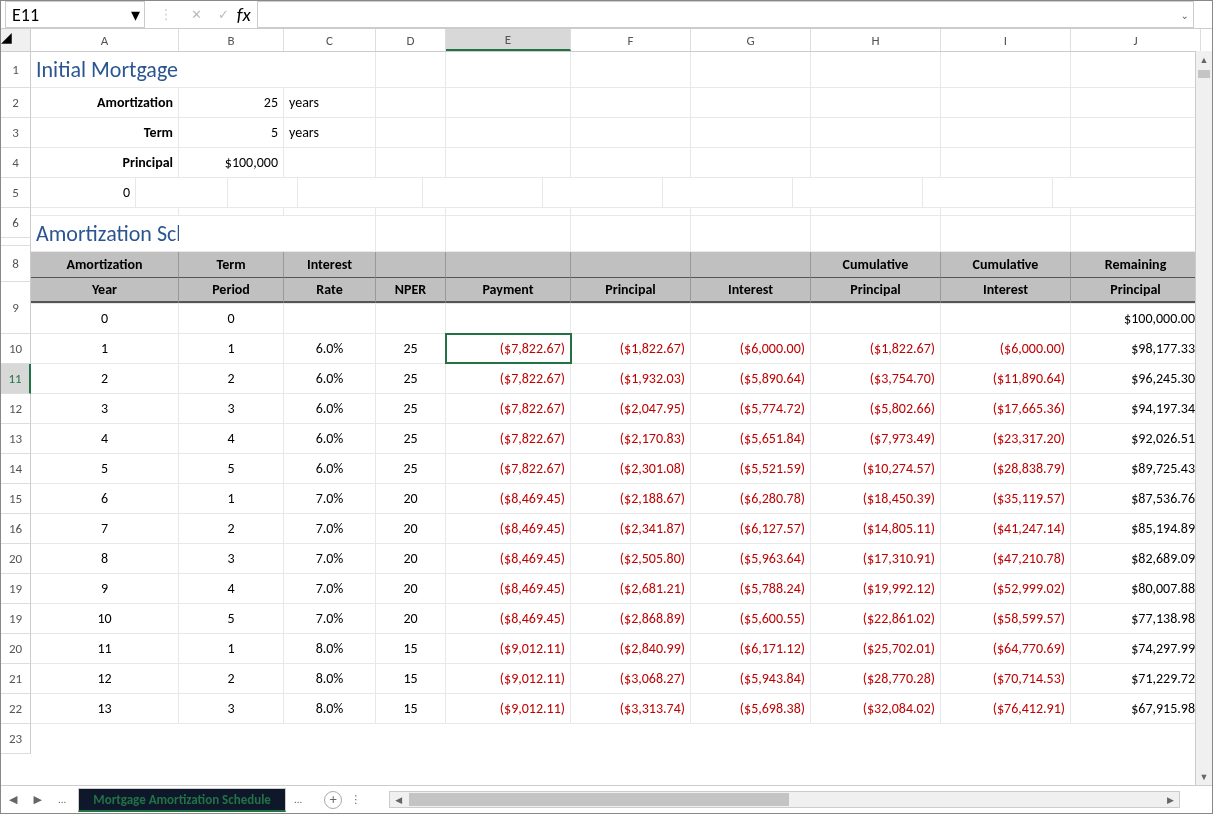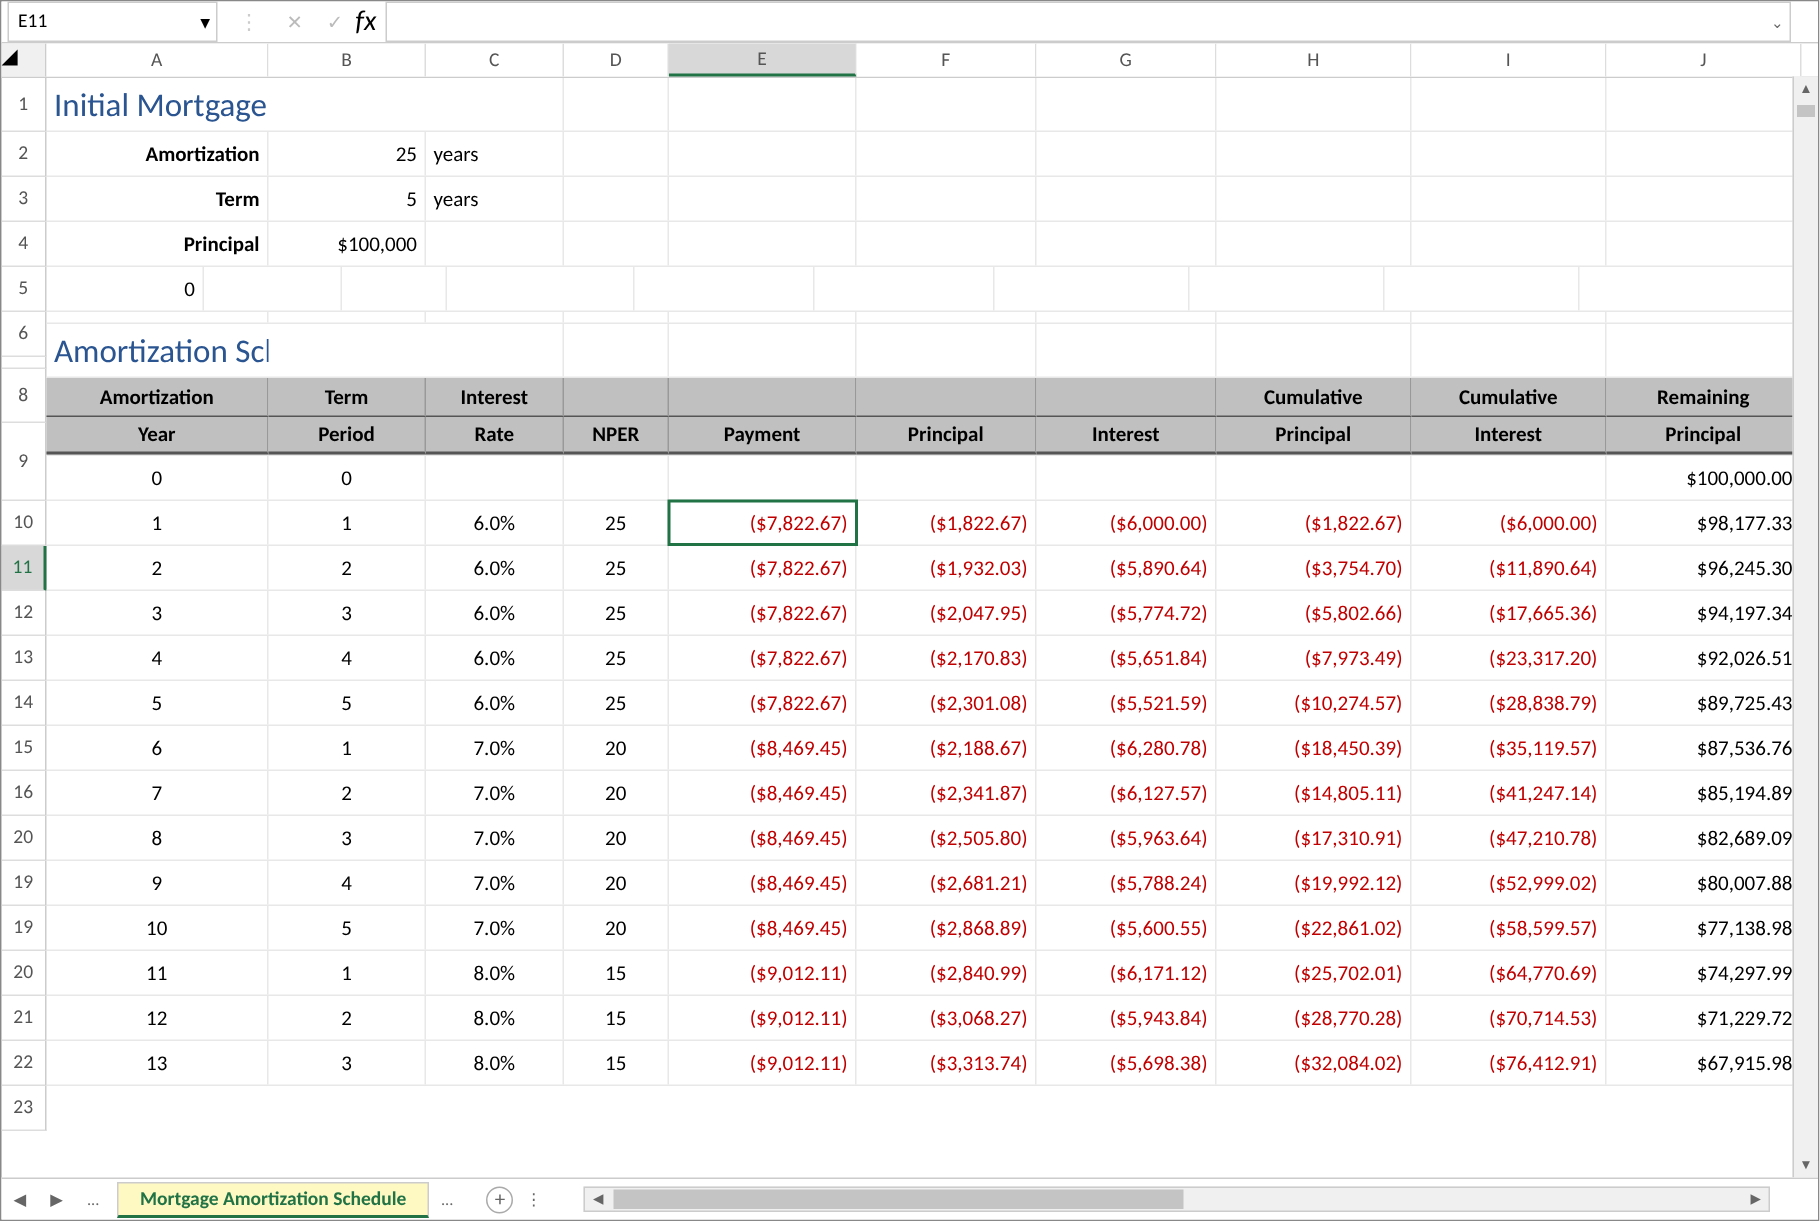--- a/index.html
+++ b/index.html
@@ -11,21 +11,21 @@
     color: #000;
     overflow: hidden;
     height: 100%;
   }
   .app { width: 1213px; height: 814px; display: flex; flex-direction: column; border: 1px solid #888; }
   
   .formula-bar { display: flex; align-items: center; height: 28px; border-bottom: 1px solid #ccc; background: #fff; }
   .name-box {
     width: 140px; height: 100%; border: 1px solid #ccc; margin: 0 4px 0 4px;
     display: flex; align-items: center; padding: 0 6px; position: relative;
-    font-size: 13px;
+    font-size: 18px;
   }
   .name-box .dd { position: absolute; right: 4px; top: 50%; transform: translateY(-50%); }
   .fb-sep { color: #ccc; padding: 0 10px; }
   .fb-btn { color: #bbb; padding: 0 8px; font-size: 13px; cursor: default; }
   .fx-label { font-style: italic; font-size: 19px; padding-right: 6px; }
   .formula-input {
     flex: 1; height: 100%; border: 1px solid #ccc; margin-right: 18px;
     display: flex; align-items: center; padding: 0 8px; font-size: 14px;
     position: relative;
   }
@@ -75,21 +75,21 @@
   .cJ { width: 130px; }
   
   .vscroll { position: absolute; right: 0; top: 22px; bottom: 0; width: 17px; background: #f0f0f0; border-left: 1px solid #ccc; display: flex; flex-direction: column;}
   .vscroll .arrow { height: 17px; display:flex;align-items:center;justify-content:center;font-size:9px;color:#666;}
   .vscroll .thumb { flex: 0 0 8px; background: #c4c4c4; margin: 2px;}
   
   .footer { height: 28px; border-top: 1px solid #ccc; display: flex; align-items: center; background: #fff; flex-shrink:0;}
   .tab-nav-btn { padding: 0 8px; color: #666; font-size: 11px; cursor: default;}
   .sheet-tab {
     border: 1px solid #ccc; border-bottom: none; padding: 3px 14px;
-    font-size: 13px; font-weight: bold; color: #217346; background: #fef9c3;
+    font-size: 13px; font-weight: bold; color: #217346; background: #0f172a;
     border-bottom: 2px solid #217346; margin-left: 4px;
   }
   .add-sheet { margin-left: 14px; width: 18px; height: 18px; border: 1px solid #aaa; border-radius: 50%; display:flex;align-items:center;justify-content:center;font-size:14px;color:#666;}
   .hscroll { flex: 1; height: 17px; background: #f0f0f0; border: 1px solid #ccc; margin: 0 20px 0 20px; position: relative; display:flex;align-items:center;}
   .hscroll .arrow { width: 17px; display:flex;align-items:center;justify-content:center;font-size:9px;color:#666;}
   .hscroll .thumb { width: 380px; height: 13px; background: #c4c4c4; margin:0 2px;}
   .spacer { width: 12px;}
 </style>
 </head>
 <body>

